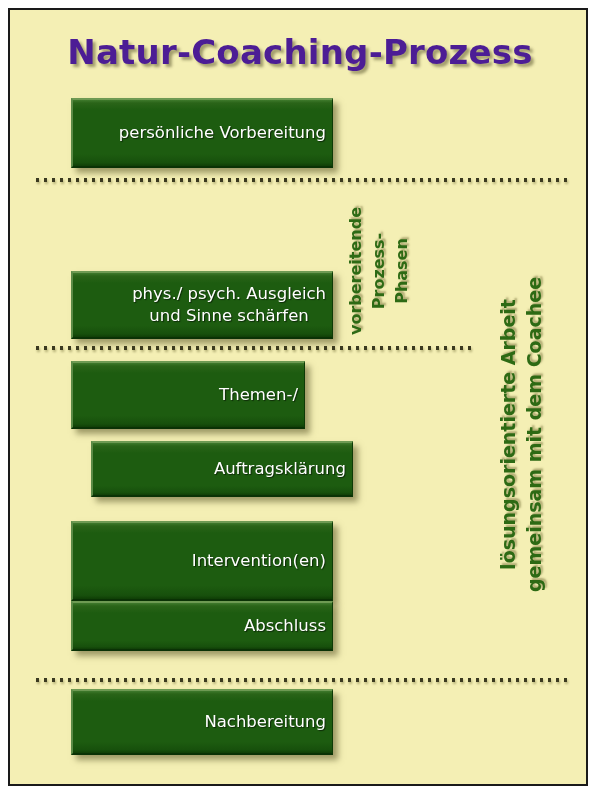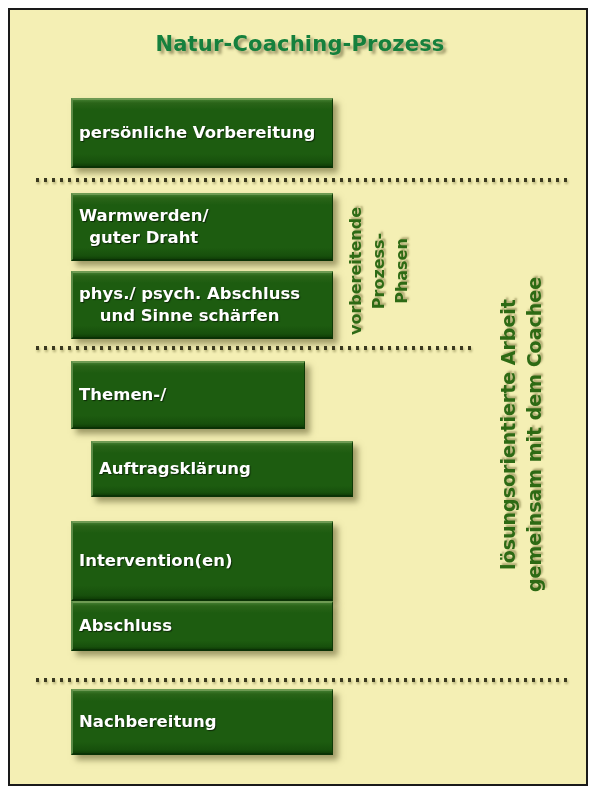--- a/index.html
+++ b/index.html
@@ -26,23 +26,23 @@
     overflow: hidden;
   }
 
   
   #title {
     position: absolute;
     left: 0;
     top: 22px;
     width: 580px;
     text-align: center;
-    font-size: 21px;
+    font-size: 34px;
     font-weight: bold;
-    color: #15803d;
+    color: #4c1d95;
     letter-spacing: 0.2px;
     text-shadow: 3px 3px 3px rgba(60,55,20,0.45);
     white-space: nowrap;
   }
 
   
   .dotline {
     position: absolute;
     height: 4px;
     background-image: repeating-linear-gradient(
@@ -60,25 +60,25 @@
         #1d5c10 10px, #1d5c10 82%,
         #17500c 95%, #103f07 100%);
     border-top: 2px solid #6e9a53;
     border-left: 2px solid #5b8a46;
     border-right: 1px solid #0d3a06;
     border-bottom: 2px solid #0a3205;
     box-sizing: border-box;
     box-shadow: 5px 5px 6px rgba(90,85,40,0.55);
     display: flex;
     align-items: center;
-    justify-content: flex-start;
+    justify-content: flex-end;
     text-align: center;
     color: #ffffff;
     font-size: 16.5px;
-    font-weight: bold;
+    font-weight: normal;
     line-height: 1.35;
     text-shadow: 1px 1px 1px rgba(0,0,0,0.55);
   }
   .pbox .lbl { display: block; padding: 0 6px; }
 
   
   .vlabel {
     position: absolute;
     transform-origin: left top;
     transform: rotate(-90deg);
@@ -109,30 +109,24 @@
   <div class="dotline" style="left:26px; top:168px; width:536px;"></div>
   <div class="dotline" style="left:26px; top:336px; width:436px;"></div>
   <div class="dotline" style="left:26px; top:668px; width:536px;"></div>
 
   <div class="pbox" style="left:61px; top:88px; width:262px; height:70px;">
     <span class="lbl">
       <span>persönliche Vorbereitung</span>
     </span>
   </div>
 
-  <div class="pbox" style="left:61px; top:183px; width:262px; height:68px;">
-    <span class="lbl">
-      <span>Warmwerden/</span><br>
-      <span>guter Draht</span>
-    </span>
-  </div>
 
   <div class="pbox" style="left:61px; top:261px; width:262px; height:68px;">
     <span class="lbl">
-      <span>phys./ psych. Abschluss</span><br>
+      <span>phys./ psych. Ausgleich</span><br>
       <span>und Sinne schärfen</span>
     </span>
   </div>
 
   <div class="pbox" style="left:61px; top:351px; width:234px; height:68px;">
     <span class="lbl">
       <span>Themen-/</span><br>
     </span>
   </div>
 

